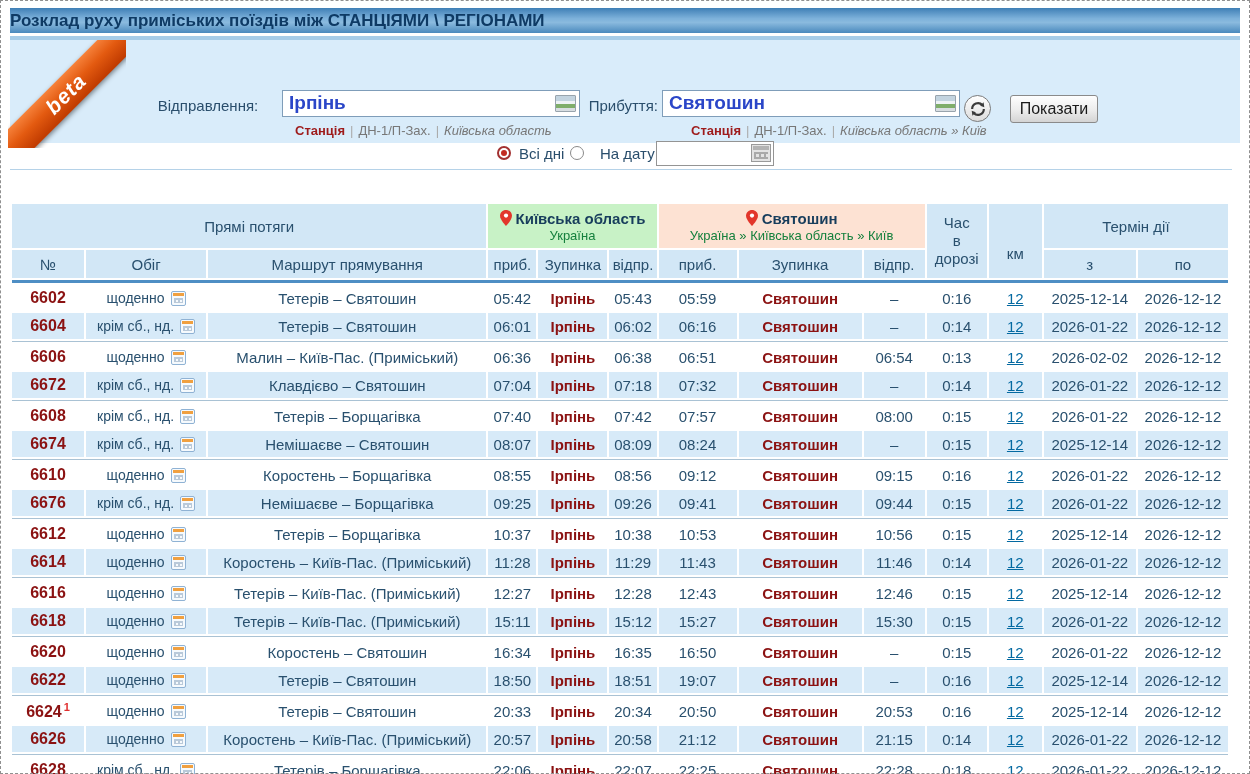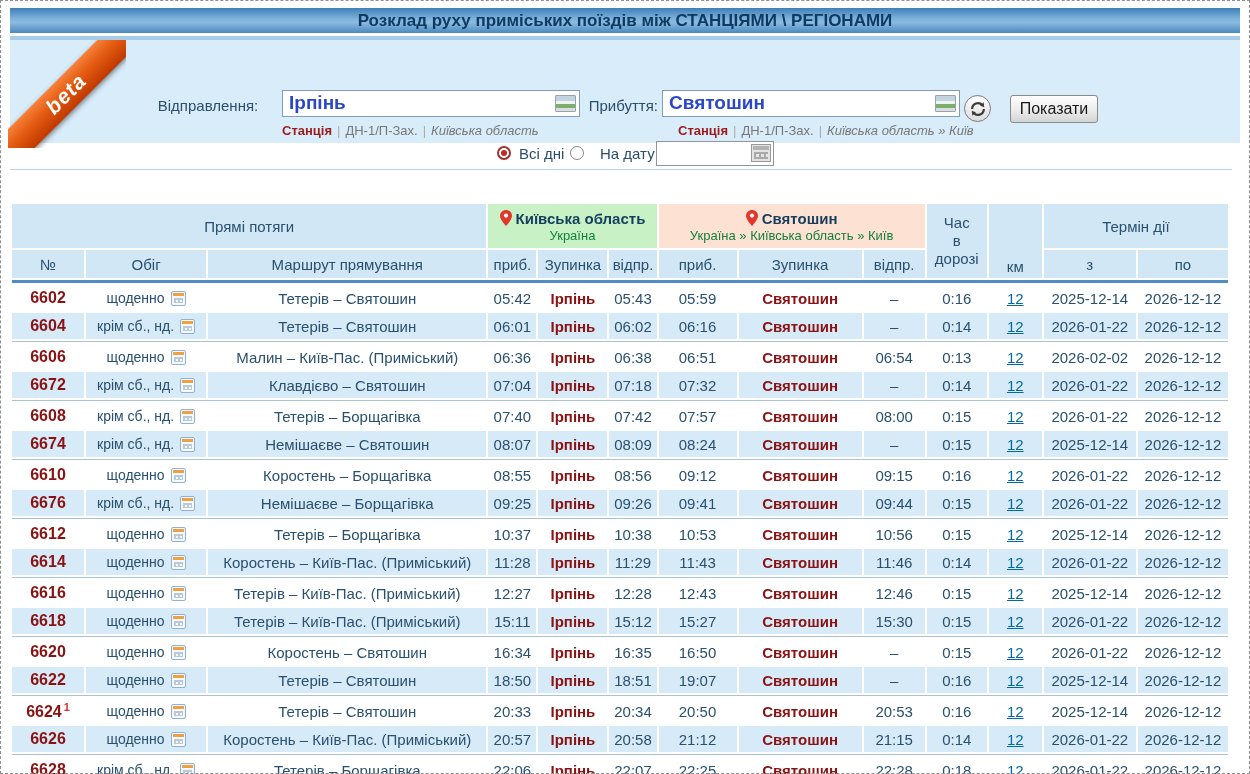--- a/index.html
+++ b/index.html
@@ -7,21 +7,21 @@
   body {
     width:1250px; height:774px; position:relative; background:#fff;
     font-family:"Liberation Sans", sans-serif; overflow:hidden;
   }
   .frame { position:absolute; inset:0; border:1px dashed #8f8f8f; pointer-events:none; z-index:50; }
 
   
   .titlebar {
     position:absolute; left:10px; top:8px; width:1230px; height:26px;
     background:linear-gradient(180deg,#3f7fb6 0%,#7db1da 42%,#8abade 58%,#4a89bd 100%);
-    display:flex; align-items:center; justify-content:center;
+    display:flex; align-items:center; justify-content:flex-start;
     border-bottom:1px solid #fff;
   }
   .titlebar .txt { color:#0e3a64; font-weight:bold; font-size:17px; }
   .substrip { position:absolute; left:10px; top:36px; width:1230px; height:4px; background:#a6cce8; }
 
   
   .panel { position:absolute; left:10px; top:40px; width:1230px; height:103px; background:#d9ecfa; }
   .ribbon-wrap { position:absolute; left:8px; top:40px; width:118px; height:108px; overflow:hidden; }
   .ribbon {
     position:absolute; left:-42px; top:38px; width:200px; padding:4px 0;
@@ -44,21 +44,21 @@
     font-family:"Liberation Sans",sans-serif;
     font-size:19px; font-weight:bold; color:#2b46c8; padding:0 0 2px 6px;
   }
   .station-ico {
     position:absolute; right:3px; top:4px; width:21px; height:17px;
     background:linear-gradient(180deg,#c3d4e0 0 30%,#eef3f6 30% 55%,#7fae6b 55% 80%,#d8dee2 80% 100%);
     border:1px solid #98a4ad; border-radius:1px;
   }
   .meta { position:absolute; top:83px; font-size:13px; color:#777; white-space:nowrap; }
   #from-meta { left:272px; } #to-meta { left:668px; }
-  .meta .mtype { color:#9e1b1b; font-weight:bold; }
+  .meta .mtype { color:#9e1b1b; font-weight:bold;margin-left:13px; }
   .meta .msep { color:#aaa; margin:0 5px; }
   .meta .mreg { font-style:italic; }
   .swap {
     position:absolute; left:954px; top:55px; width:27px; height:27px; border-radius:50%;
     border:1px solid #7a7a7a; background:linear-gradient(#ffffff,#dcdcdc);
     display:flex; align-items:center; justify-content:center; cursor:pointer;
   }
   .showbtn {
     position:absolute; left:1000px; top:55px; width:88px; height:28px;
     border:1px solid #8a8a8a; border-radius:3px;
@@ -91,21 +91,21 @@
     background:#d2e7f6; color:#29506e; font-weight:normal; font-size:15px;
     text-align:center; vertical-align:middle; padding:2px;
   }
   .grid tr.hrow1 th { height:44px; }
   .grid tr.hrow2 th { height:28px; }
   th.green { background:#c8f2c6; }
   th.peach { background:#fde2d3; }
   .pt-name { font-weight:bold; font-size:15px; color:#173d5c; display:flex; align-items:center; justify-content:center; gap:4px; }
   .pt-path { font-size:13px; color:#15803d; margin-top:1px; }
   th.dur-h { white-space:pre-line; line-height:1.2; }
-  th.km-h { vertical-align:bottom; padding-bottom:3px; }
+  th.km-h { vertical-align:bottom; padding-bottom:16px; }
   tr.hdr-line td { height:3px; background:#4e8ec4; padding:0; }
   tr.group-sep td { height:1px; background:#a9c2d4; padding:0; }
   .grid td { font-size:15px; color:#29506e; text-align:center; padding:3px 2px; height:26px; }
   tr.plain td { background:#fff; }
   tr.alt td { background:#d7eaf8; }
   td.numcell { color:#8b1212; font-weight:bold; font-size:16px; }
   td.numcell sup { color:#e03030; font-size:11px; margin-left:2px; }
   td.numcell sup:empty { display:none; }
   td.stopcell { color:#8b1212; font-weight:bold; }
   td.kmcell { color:#0369a1;text-decoration:underline; }

